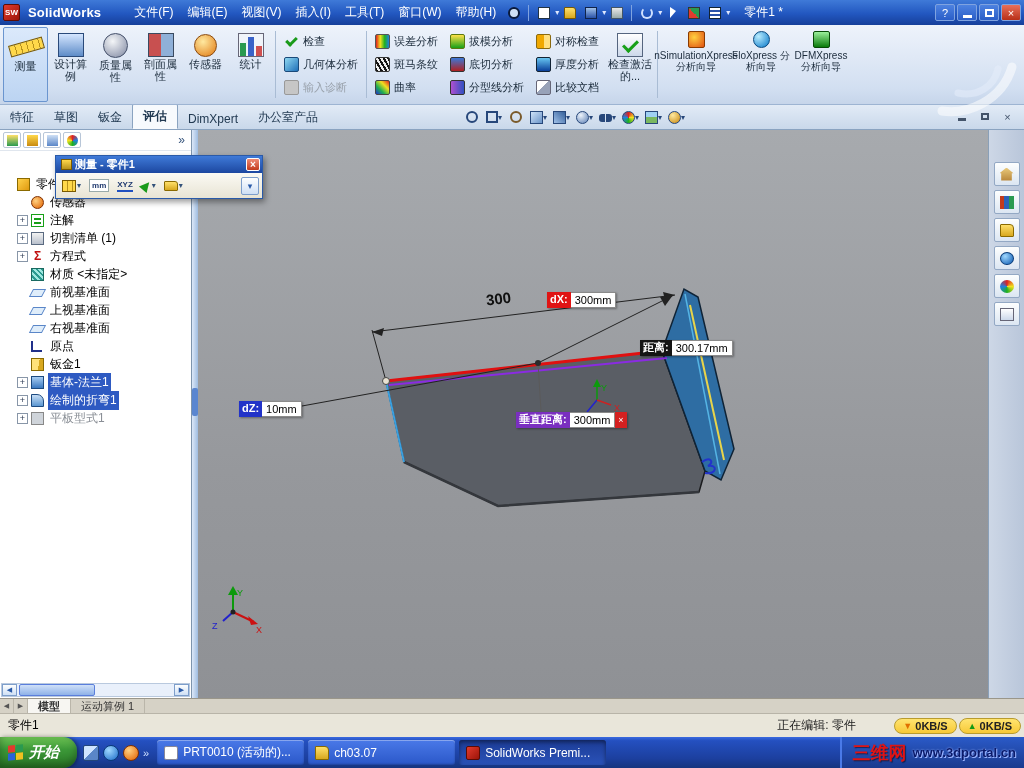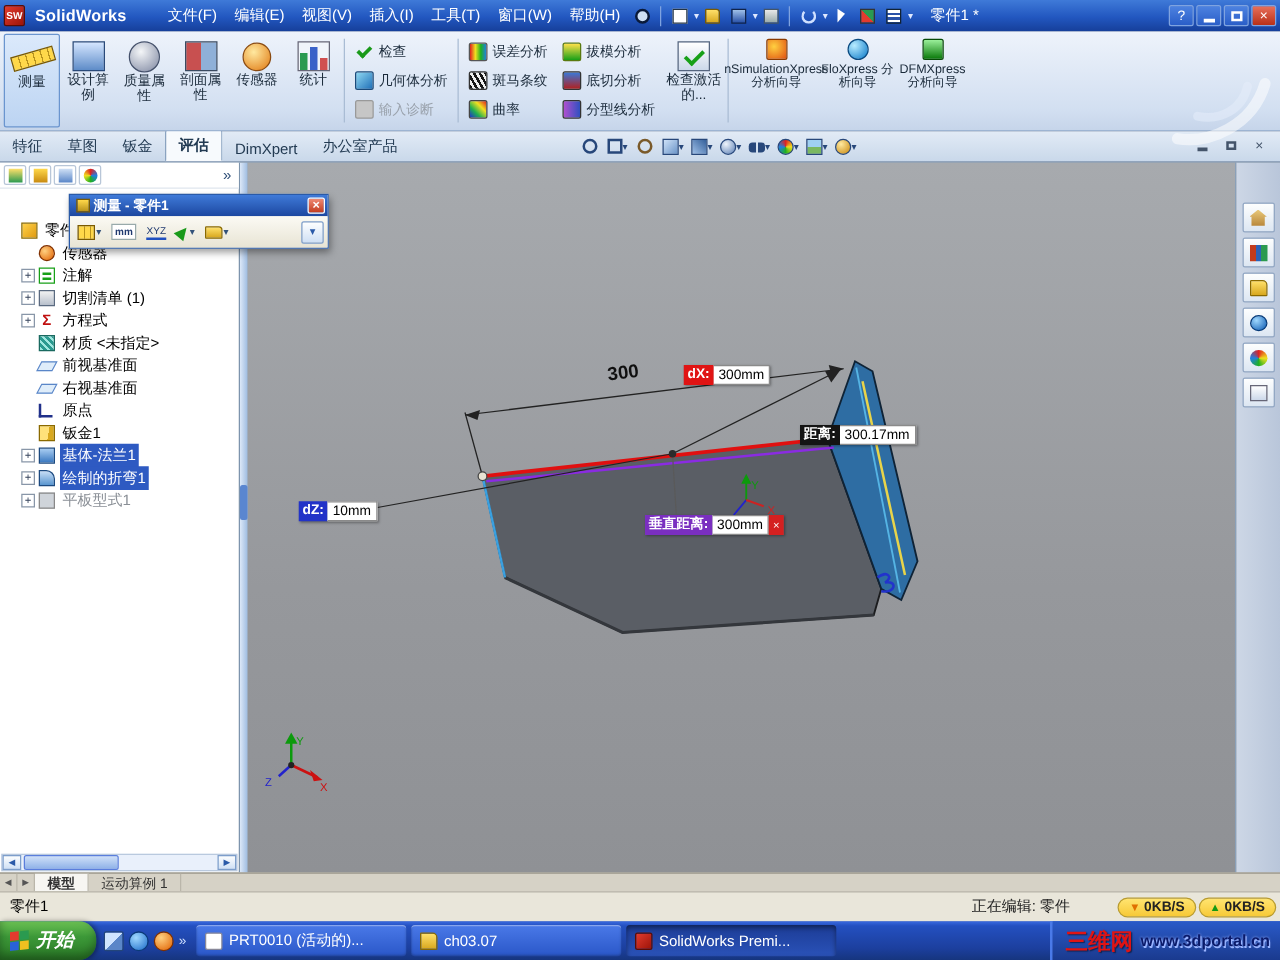--- a/index.html
+++ b/index.html
@@ -139,21 +139,21 @@
     border:1px solid #2a5aa8;box-shadow:2px 3px 6px rgba(0,0,0,.4);background:#f0eee0}
   .mdtitle{height:17px;background:linear-gradient(180deg,#3f7ad8,#1c47a0);display:flex;align-items:center;
     color:#fff;font-size:11px;font-weight:bold;padding:0 2px}
   .mdico{width:11px;height:11px;margin:0 3px;background:linear-gradient(#ffd84a,#b8921c);border:1px solid #7a5a00}
   .mdclose{margin-left:auto;width:14px;height:13px;background:linear-gradient(#ef8a74,#c23b1d);border:1px solid #fff;
     border-radius:2px;color:#fff;font-size:10px;line-height:11px;text-align:center}
   .mdbody{height:25px;display:flex;align-items:center;padding:0 3px;gap:2px;background:linear-gradient(#fbfaf4,#e8e4d4)}
   .mbtn{height:20px;min-width:18px;padding:0 2px;border:1px solid transparent;border-radius:2px;display:flex;align-items:center;justify-content:center;gap:1px}
   .mi-caliper{width:14px;height:12px;background:repeating-linear-gradient(90deg,#ffd84a 0 4px,#b8921c 4px 5px);border:1px solid #7a5a00}
   .mi-units{font-size:8px;font-weight:bold;color:#203a70;border:1px solid #9aa;background:#fff;padding:0 2px;line-height:11px}
-  .mi-xyz{font-size:8px;font-weight:normal;color:#203a70;border-bottom:2px solid #2050c0;line-height:10px}
+  .mi-xyz{font-size:8px;font-weight:bold;color:#203a70;border-bottom:2px solid #2050c0;line-height:10px}
   .mi-point{width:0;height:0;border-left:5px solid transparent;border-right:5px solid transparent;border-bottom:10px solid #1a9a1a;transform:rotate(40deg)}
   .mi-folder{width:14px;height:10px;background:linear-gradient(#ffe06a,#d8a81f);border:1px solid #8a6a00;border-radius:1px 3px 1px 1px}
   .mcaret{font-size:8px;color:#33527a}
   .mexpand{margin-left:auto;width:18px;height:18px;border:1px solid #7d9ecb;border-radius:2px;background:linear-gradient(#fdfefe,#cfe0f5);
     color:#2a5aa8;font-size:9px;display:flex;align-items:center;justify-content:center}
 
   
   .viewport{position:absolute;left:198px;top:130px;width:790px;height:568px;
     background:linear-gradient(180deg,#a7aaae 0%,#96989c 60%,#8f9195 100%);overflow:hidden}
   .vsvg{position:absolute;left:0;top:0}
@@ -198,21 +198,21 @@
     background:linear-gradient(180deg,#6cc253 0%,#3c9838 40%,#2a7a26 100%);box-shadow:inset 0 -4px 8px rgba(0,0,0,.3),2px 0 4px rgba(0,0,0,.4);
     color:#fff;font-weight:bold;font-style:italic;font-size:15px}
   .flag{width:15px;height:15px;display:grid;grid-template-columns:7px 7px;grid-template-rows:7px 7px;gap:1px;transform:skewY(-6deg)}
   .flag i{display:block}
   .ql{display:flex;align-items:center;gap:4px;padding:0 6px}
   .qlico{width:16px;height:16px;border-radius:2px}
   .ql-desk{background:linear-gradient(135deg,#cfe4ff 50%,#5a86c8 50%);border:1px solid #23457a}
   .ql-ie{border-radius:50%;background:radial-gradient(circle at 35% 30%,#9fd8ff,#1a6ac8);border:1px solid #0a3a78}
   .ql-mp{border-radius:50%;background:radial-gradient(circle at 35% 30%,#ffd080,#e06000);border:1px solid #803000}
   .qlmore{color:#cfe0ff;font-size:11px}
-  .taskbtn{height:25px;width:168px;margin:0 2px;border-radius:3px;display:flex;align-items:center;gap:5px;padding:0 7px;
+  .taskbtn{height:25px;width:147px;margin:0 2px;border-radius:3px;display:flex;align-items:center;gap:5px;padding:0 7px;
     background:linear-gradient(#4a79e8,#2a57c8);box-shadow:inset 0 1px 0 rgba(255,255,255,.35),inset 0 -1px 2px rgba(0,0,0,.25);
     color:#fff;font-size:12px;white-space:nowrap;overflow:hidden}
   .taskbtn.pressed{background:linear-gradient(#1c3c96,#2a52b8);box-shadow:inset 0 2px 4px rgba(0,0,0,.45)}
   .tbi{width:14px;height:14px;flex:none;border-radius:2px}
   .tbi-doc{background:#fff;border:1px solid #889}
   .tbi-folder{background:linear-gradient(#ffe06a,#d8a81f);border:1px solid #8a6a00;border-radius:1px 4px 1px 1px}
   .tbi-sw{background:linear-gradient(135deg,#e23b2e,#9c1408);border:1px solid #5c0c04}
   .tray{margin-left:auto;height:31px;min-width:170px;display:flex;align-items:center;gap:6px;padding:0 8px 0 10px;
     background:linear-gradient(180deg,#2a5ac8,#1a3a8e);border-left:2px solid #4a7ae8}
   .wm-name{color:#e01414;font-weight:bold;font-size:18px;text-shadow:1px 1px 1px rgba(0,0,0,.5)}
@@ -339,20 +339,34 @@
         </div>
       <div class="rrow">
           <span class="si si-under"></span>
           <span>底切分析</span>
         </div>
       <div class="rrow">
           <span class="si si-part"></span>
           <span>分型线分析</span>
         </div>
     </div>
+    <div class="rcol">
+      <div class="rrow">
+          <span class="si si-sym"></span>
+          <span>对称检查</span>
+        </div>
+      <div class="rrow">
+          <span class="si si-thick"></span>
+          <span>厚度分析</span>
+        </div>
+      <div class="rrow">
+          <span class="si si-comp"></span>
+          <span>比较文档</span>
+        </div>
+    </div>
     <div class="rbtn" style="width:50px">
       <span class="ri ri-checkact"></span>
       <span>检查激活的...</span>
     </div>
     <div class="vsep"></div>
     <div class="xbtn">
       <span class="xi xi-sim"></span>
       <span>nSimulationXpress 分析向导</span>
     </div>
     <div class="xbtn" style="width:58px">
@@ -477,20 +491,26 @@
         <span class="indent"></span>
           <span class="nplus"></span>
         <span class="ti ti-mat"></span>
         <span class="tlabel">材质 &lt;未指定&gt;</span>
       </div>
       <div class="trow">
         <span class="indent"></span>
           <span class="nplus"></span>
         <span class="ti ti-plane"></span>
         <span class="tlabel">前视基准面</span>
+      </div>
+      <div class="trow">
+        <span class="indent"></span>
+          <span class="nplus"></span>
+        <span class="ti ti-plane"></span>
+        <span class="tlabel">上视基准面</span>
       </div>
       <div class="trow">
         <span class="indent"></span>
           <span class="nplus"></span>
         <span class="ti ti-plane"></span>
         <span class="tlabel">右视基准面</span>
       </div>
       <div class="trow">
         <span class="indent"></span>
           <span class="nplus"></span>

